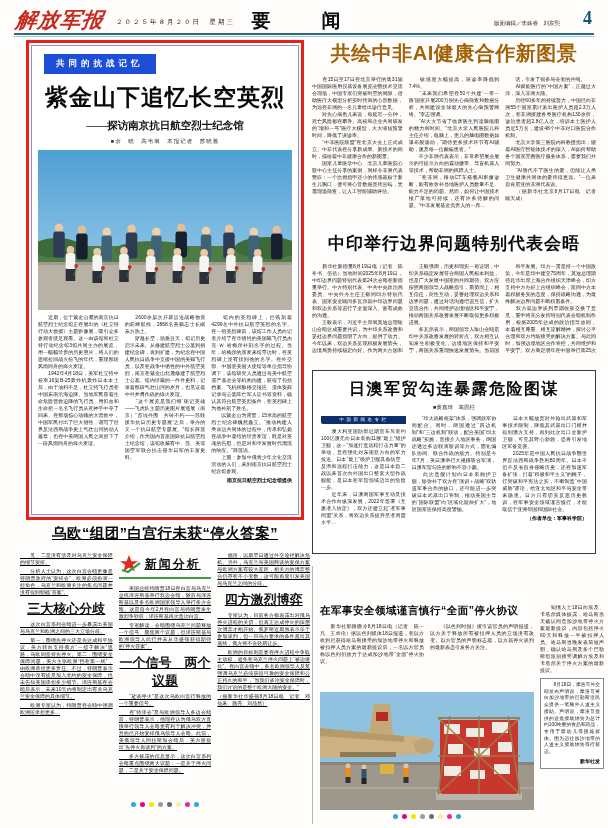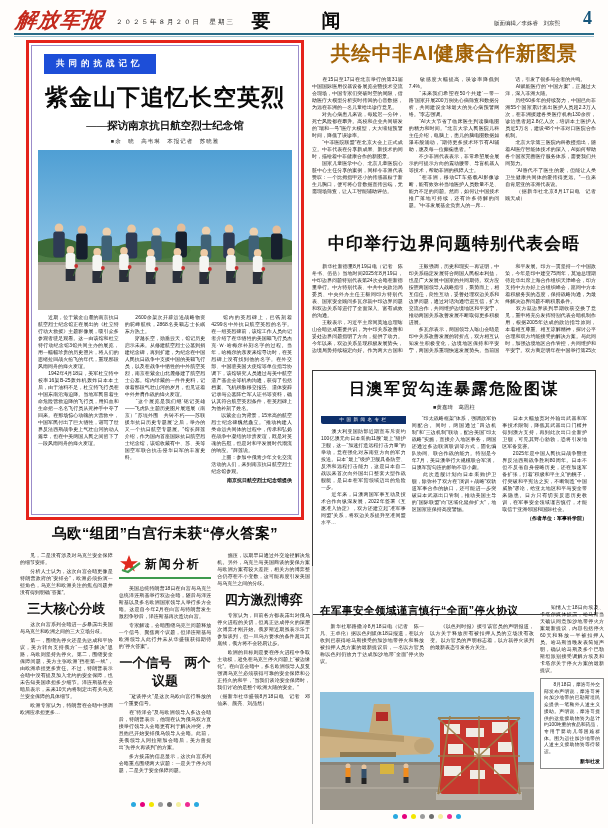--- a/index.html
+++ b/index.html
@@ -38,33 +38,33 @@
 
   
   .ai-art { position:absolute; left:312px; top:40px; width:284px; }
   .ai-title { font-size:20px; font-weight:bold; text-align:center; letter-spacing:0.5px; white-space:nowrap; color:#a16207; }
   .ai-body { margin-top:9px; height:152px; }
 
   .bt-art { position:absolute; left:312px; top:232px; width:284px; }
   .bt-title { font-size:17px; font-weight:bold; text-align:center; letter-spacing:1px; white-space:nowrap; color:#0a0a0a; }
   .bt-body { margin-top:8px; height:92px; }
 
-  .ja-box { position:absolute; left:312px; top:370px; width:284px; height:245px; border:1.5px solid #3a3a3a; padding:5px 8px; background:#fff; }
+  .ja-box { position:absolute; left:312px; top:370px; width:284px; height:184px; border:1.5px solid #3a3a3a; padding:5px 8px; background:#fff; }
   .ja-title { font-size:16px; font-weight:bold; text-align:center; letter-spacing:1.5px; color:#0a0a0a; margin-top:3px; }
   .ja-byline { font-size:5.5px; text-align:center; margin:4px 0 4px; color:#333; }
   .ja-body { height:138px; }
   .intl-logo { width:86px; margin:1px auto 4px; }
   .intl-top { position:relative; height:26px; background:linear-gradient(135deg,#0c4d9e 0%, #1e77c4 55%, #49b4e8 100%); border-radius:2px 2px 0 0; display:flex; align-items:center; padding-left:5px; }
   .intl-title { color:#fff; font-weight:bold; font-size:11.5px; letter-spacing:1px; font-style:italic; text-shadow:1px 1px 0 #083a77; }
   .intl-globe { position:absolute; right:3px; top:3px; width:20px; height:20px; border-radius:50%; background:radial-gradient(circle at 35% 35%, #eaf6fd, #7cc3e8 55%, #2e86c4); box-shadow:inset 0 0 0 1px #a8d8f0; }
   .intl-globe:after { content:""; position:absolute; left:2px; top:8px; width:16px; height:4px; border-radius:50%; border:1px solid #3a79ae; }
   .intl-bar { height:8px; background:#0d2f6b; color:#fff; font-size:4.5px; letter-spacing:2.5px; text-align:center; line-height:8px; border-radius:0 0 2px 2px; }
 
   
-  .wh-art { position:absolute; left:20px; top:524px; width:290px; }
+  .wh-art { position:absolute; left:20px; top:524px; width:290px;text-decoration:underline; }
   .wh-title { font-size:14.5px; font-weight:bold; text-align:center; letter-spacing:0.5px; white-space:nowrap; color:#0a0a0a; }
   .wh-body { margin-top:9px; height:246px; }
   .na-logo { display:flex; align-items:center; gap:4px; margin:2px 0 6px; border-bottom:2px solid #3f9a4e; padding-bottom:3px; }
   .na-text { font-size:12px; font-weight:bold; letter-spacing:2px; color:#111; }
   .wh-body p { margin-bottom:2px; }
 
   .v-divider { position:absolute; left:312px; top:566px; width:1px; height:258px; background:#b5b5b5; }
 
   
   .gz-art { position:absolute; left:320px; top:604px; width:284px; display:flex; gap:6px; }

